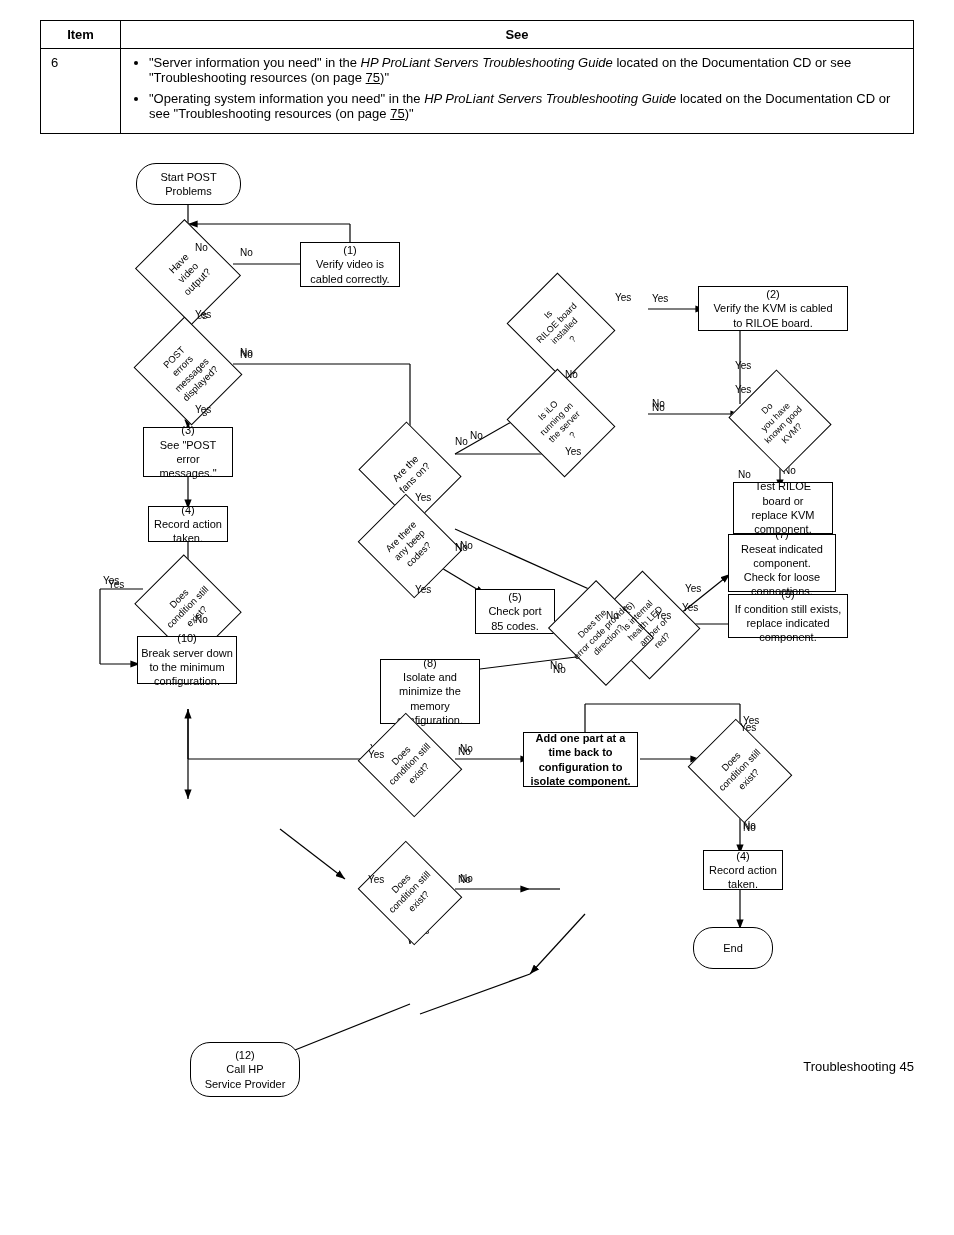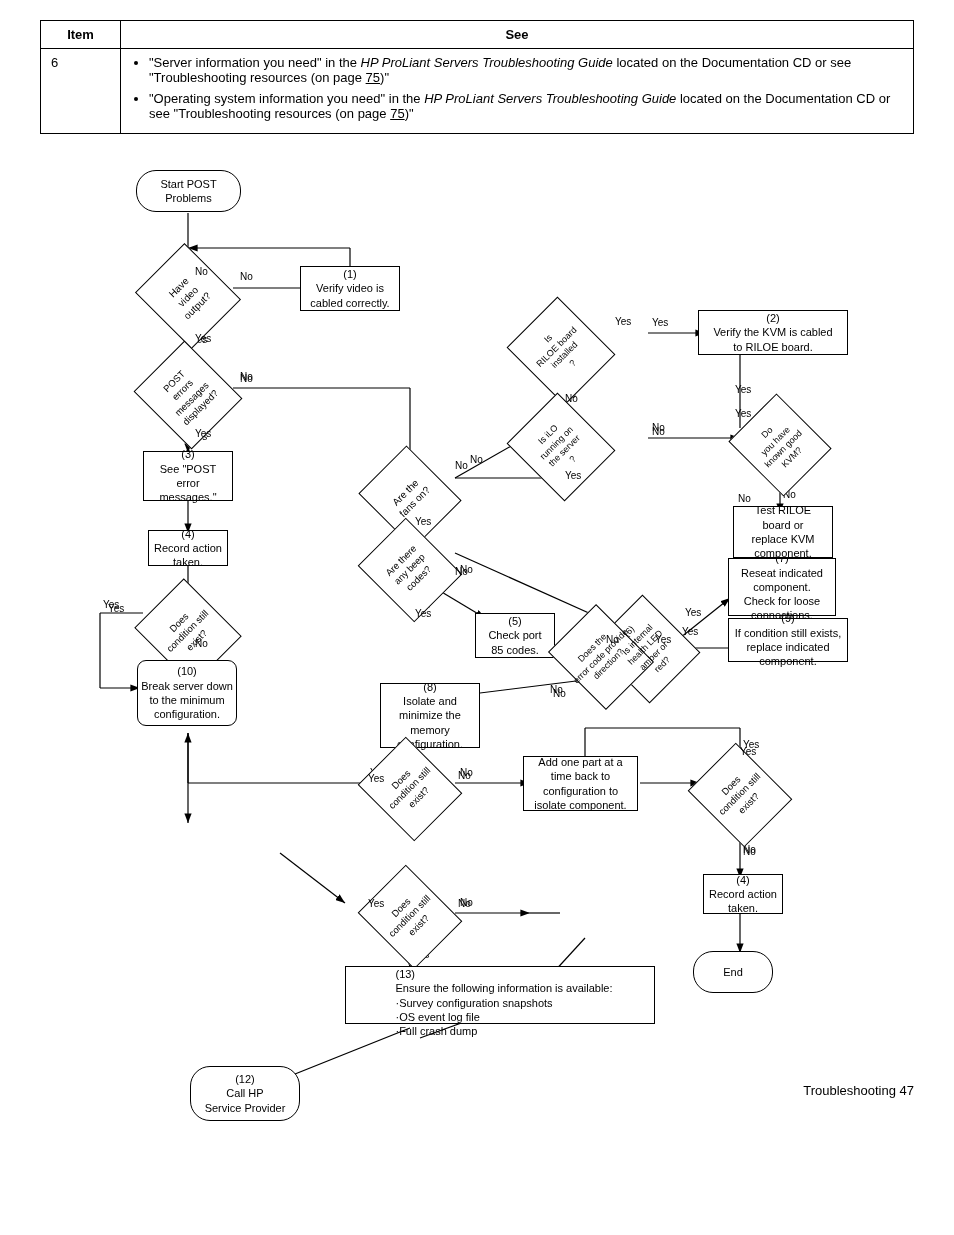--- a/index.html
+++ b/index.html
@@ -14,21 +14,20 @@
     }
     .page-container {
       padding: 20px 40px;
       position: relative;
     }
 
     
     .info-table {
       width: 100%;
       border-collapse: collapse;
-      margin-bottom: 24px;
       border: 1px solid #000;
     }
     .info-table th, .info-table td {
       border: 1px solid #000;
       padding: 6px 10px;
       vertical-align: top;
     }
     .info-table th {
       font-weight: bold;
       background: #fff;
@@ -254,21 +253,21 @@
       <line x1="545" y1="780" x2="490" y2="840" stroke="#000" stroke-width="1.2" marker-end="url(#arrowhead)"></line>
 
       <line x1="370" y1="870" x2="245" y2="920" stroke="#000" stroke-width="1.2" marker-end="url(#arrowhead)"></line>
 
       <line x1="490" y1="840" x2="380" y2="880" stroke="#000" stroke-width="1.2"></line>
 
       <line x1="310" y1="115" x2="310" y2="90" stroke="#000" stroke-width="1.2"></line>
       <line x1="310" y1="90" x2="148" y2="90" stroke="#000" stroke-width="1.2" marker-end="url(#arrowhead)"></line>
     </svg>
 
-    <div class="fc-node fc-rounded" style="left:96px; top:12px; width:105px; height:42px; font-size:11px;">
+    <div class="fc-node fc-rounded" style="left:96px; top:29px; width:105px; height:42px; font-size:11px;">
       <span>Start POST<br>Problems</span>
     </div>
 
     <div class="fc-node" style="left:103px; top:98px; width:90px; height:80px;">
       <div class="fc-diamond" style="width:80px; height:70px; border:1px solid #000; position:absolute;"></div>
       <div class="fc-diamond-inner" style="position:relative; z-index:1; width:90px; font-size:10px; text-align:center;">
         Have<br>video<br>output?
       </div>
     </div>
 
@@ -291,21 +290,21 @@
       <span>(4)<br>Record action<br>taken.</span>
     </div>
 
     <div class="fc-node" style="left:100px; top:434px; width:95px; height:80px;">
       <div class="fc-diamond" style="width:82px; height:70px; border:1px solid #000; position:absolute;"></div>
       <div class="fc-diamond-inner" style="position:relative; z-index:1; width:92px; font-size:9.5px; text-align:center;">
         Does<br>condition still<br>exist?
       </div>
     </div>
 
-    <div class="fc-node fc-rect" style="left:97px; top:502px; width:100px; height:66px;border-radius:9px;">
+    <div class="fc-node fc-rect" style="left:97px; top:502px; width:100px; height:48px;">
       <span>(10)<br>Break server down<br>to the minimum<br>configuration.</span>
     </div>
 
     <div class="fc-node" style="left:325px; top:300px; width:90px; height:78px;">
       <div class="fc-diamond" style="width:78px; height:68px; border:1px solid #000; position:absolute;"></div>
       <div class="fc-diamond-inner" style="position:relative; z-index:1; width:88px; font-size:10px; text-align:center;">
         Are the<br>fans on?
       </div>
     </div>
 
@@ -346,21 +345,21 @@
       <span>(8)<br>Isolate and<br>minimize the<br>memory<br>configuration.</span>
     </div>
 
     <div class="fc-node" style="left:323px; top:592px; width:93px; height:78px;">
       <div class="fc-diamond" style="width:80px; height:68px; border:1px solid #000; position:absolute;"></div>
       <div class="fc-diamond-inner" style="position:relative; z-index:1; width:90px; font-size:9.5px; text-align:center;">
         Does<br>condition still<br>exist?
       </div>
     </div>
 
-    <div class="fc-node fc-rect" style="left:483px; top:598px; width:115px; height:55px;">
+    <div class="fc-node fc-rect" style="left:483px; top:598px; width:115px; height:55px;font-weight:bold;">
       <span>Add one part at a<br>time back to<br>configuration to<br>isolate component.</span>
     </div>
 
     <div class="fc-node" style="left:653px; top:598px; width:93px; height:78px;">
       <div class="fc-diamond" style="width:80px; height:68px; border:1px solid #000; position:absolute;"></div>
       <div class="fc-diamond-inner" style="position:relative; z-index:1; width:90px; font-size:9.5px; text-align:center;">
         Does<br>condition still<br>exist?
       </div>
     </div>
 
@@ -370,23 +369,20 @@
 
 
     <div class="fc-node" style="left:323px; top:720px; width:93px; height:78px;">
       <div class="fc-diamond" style="width:80px; height:68px; border:1px solid #000; position:absolute;"></div>
       <div class="fc-diamond-inner" style="position:relative; z-index:1; width:90px; font-size:9.5px; text-align:center;">
         Does<br>condition still<br>exist?
       </div>
     </div>
 
 
-    <div class="fc-node fc-rect" style="left:305px; top:808px; width:310px; height:58px; text-align:left; padding-left:8px; font-size:11px; justify-content:flex-start; flex-direction:column;">
-      <span>(13)<br>Ensure the following information is available:<br>·Survey configuration snapshots<br>·OS event log file<br>·Full crash dump</span>
-    </div>
 
     <div class="fc-node fc-rounded" style="left:150px; top:908px; width:110px; height:55px;align-items:center;">
       <span>(12)<br>Call HP<br>Service Provider</span>
     </div>
 
     <div class="fc-node fc-rounded" style="left:653px; top:793px; width:80px; height:42px;">
       <span>End</span>
     </div>
 
     <div class="fc-node" style="left:473px; top:152px; width:95px; height:82px;">
@@ -442,16 +438,16 @@
     <div style="position:absolute; left:328px; top:615px; font-size:10px;">Yes</div>
     <div style="position:absolute; left:418px; top:612px; font-size:10px;">No</div>
     <div style="position:absolute; left:700px; top:588px; font-size:10px;">Yes</div>
     <div style="position:absolute; left:703px; top:688px; font-size:10px;">No</div>
     <div style="position:absolute; left:328px; top:740px; font-size:10px;">Yes</div>
     <div style="position:absolute; left:418px; top:740px; font-size:10px;">No</div>
 
   </div>
 
   <div class="page-footer">
-    <span>Troubleshooting   47</span>
+    <span>Troubleshooting   45</span>
   </div>
 
 </div>
 
 </body></html>

